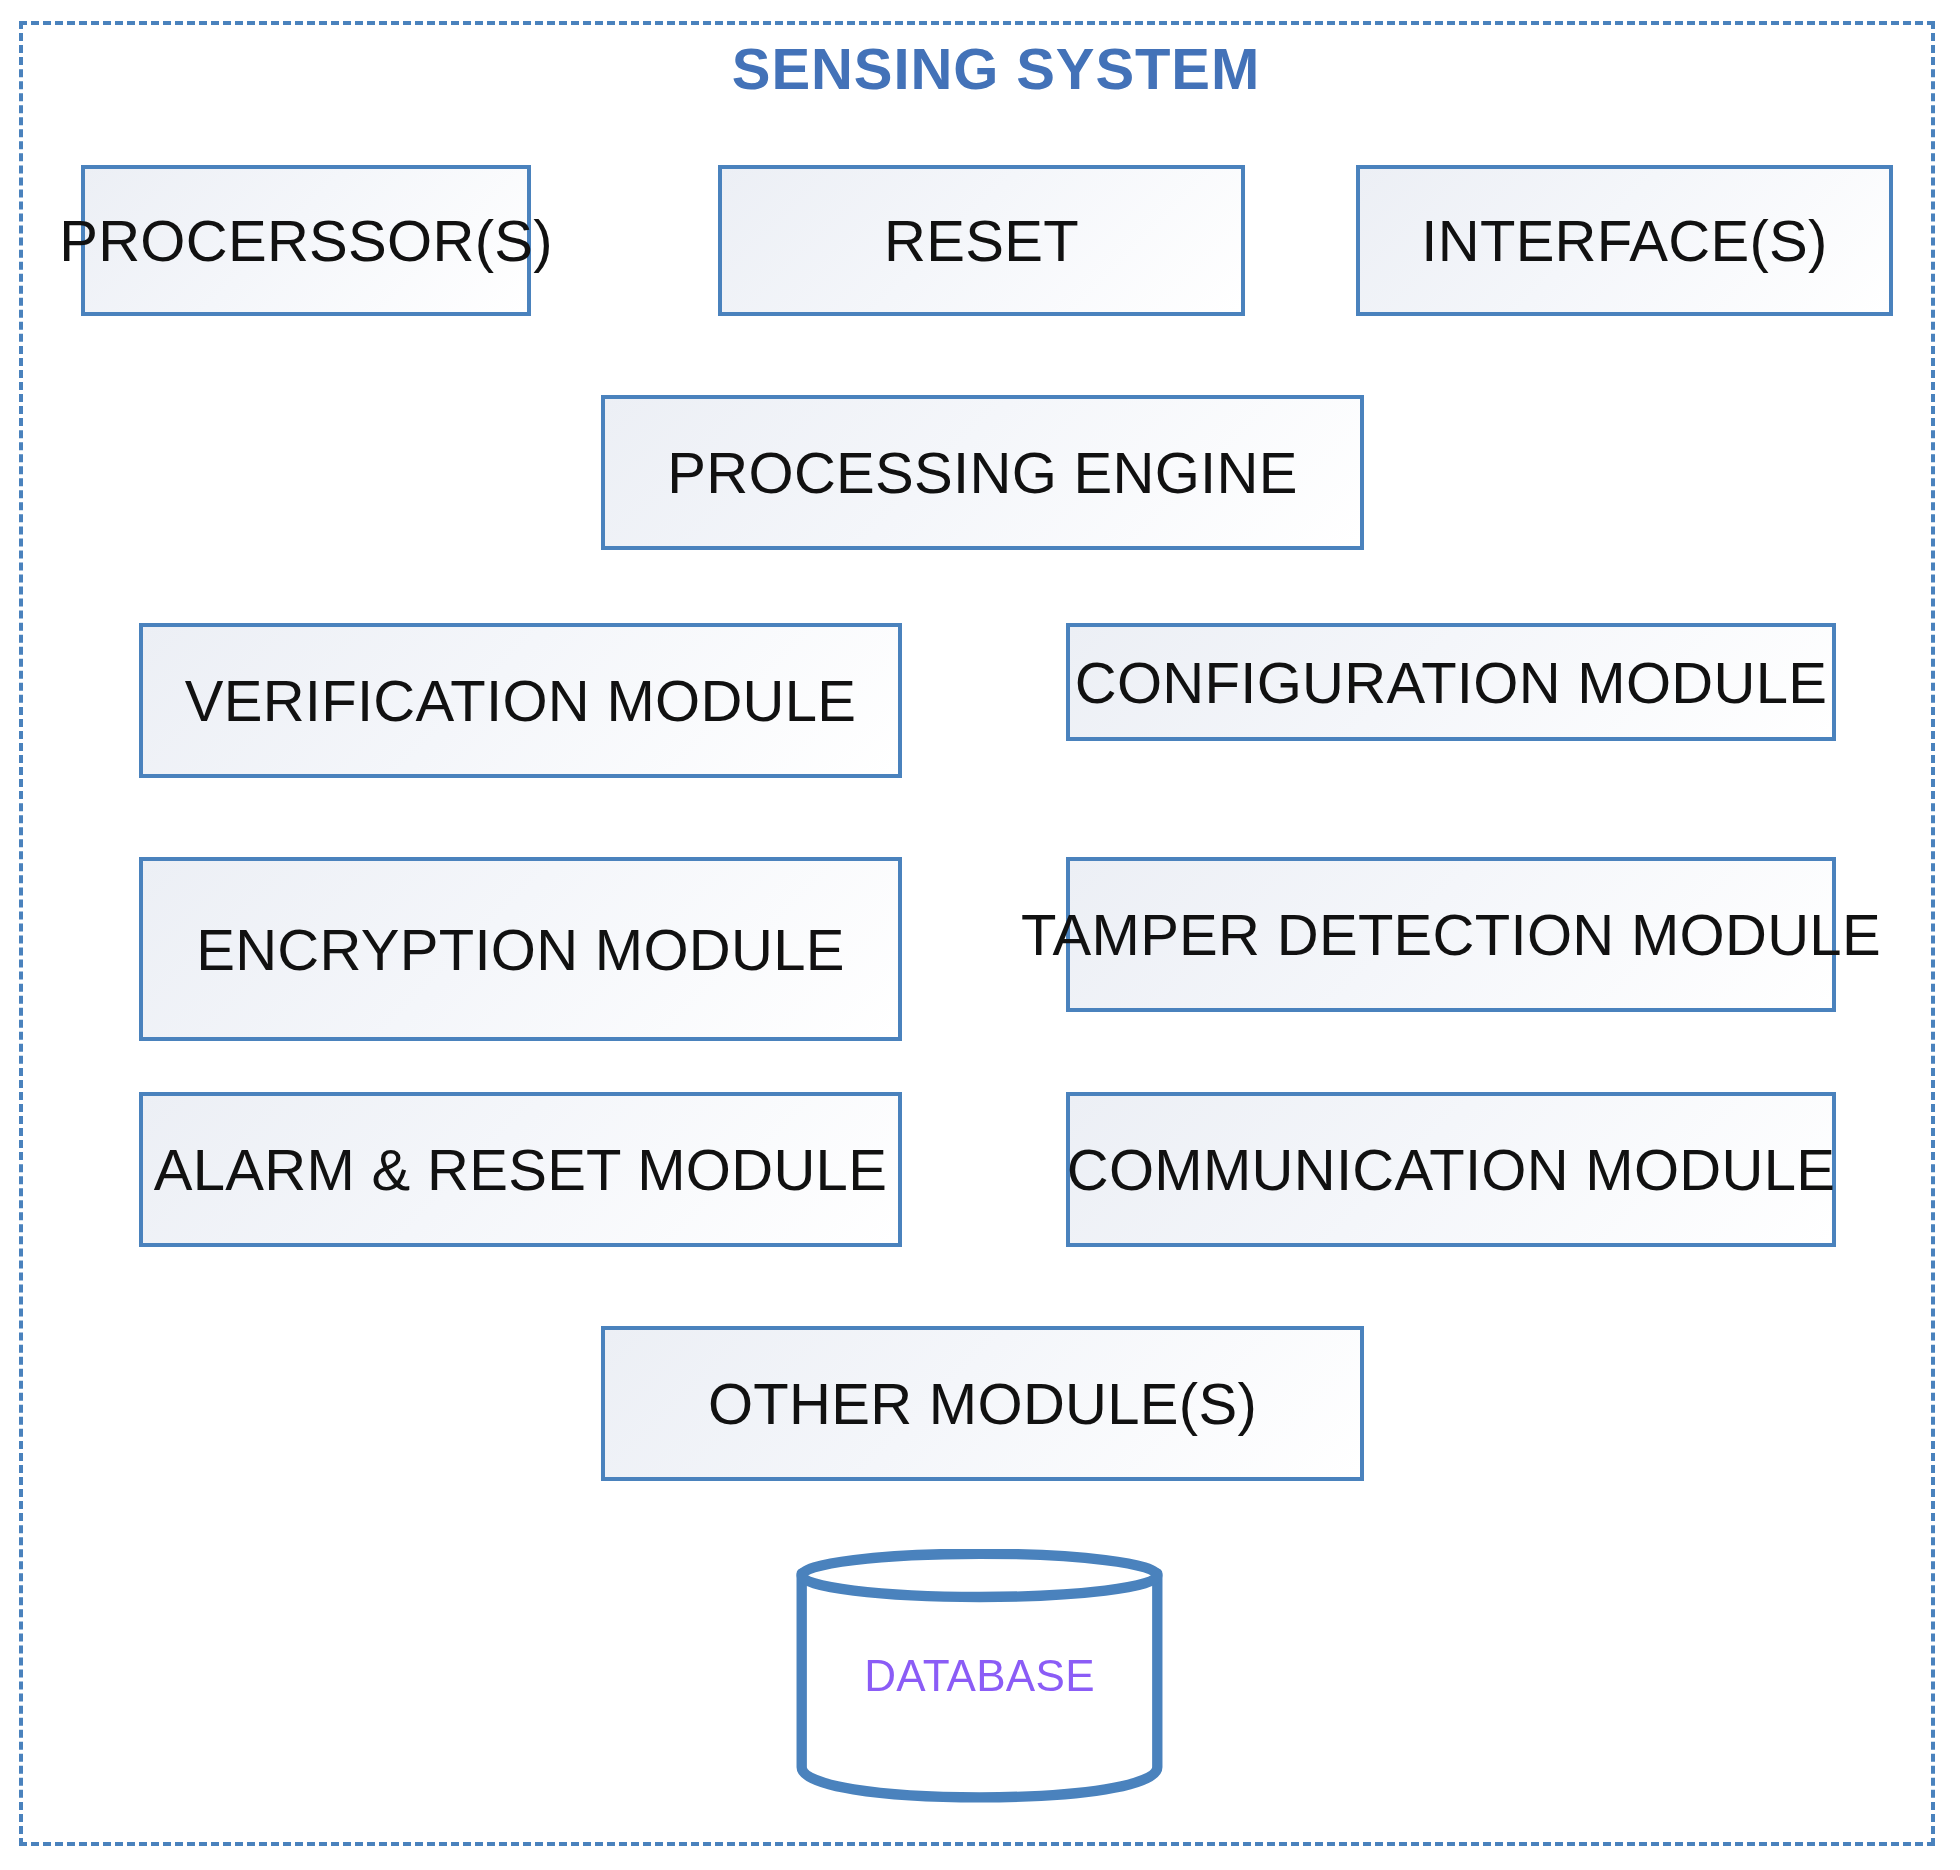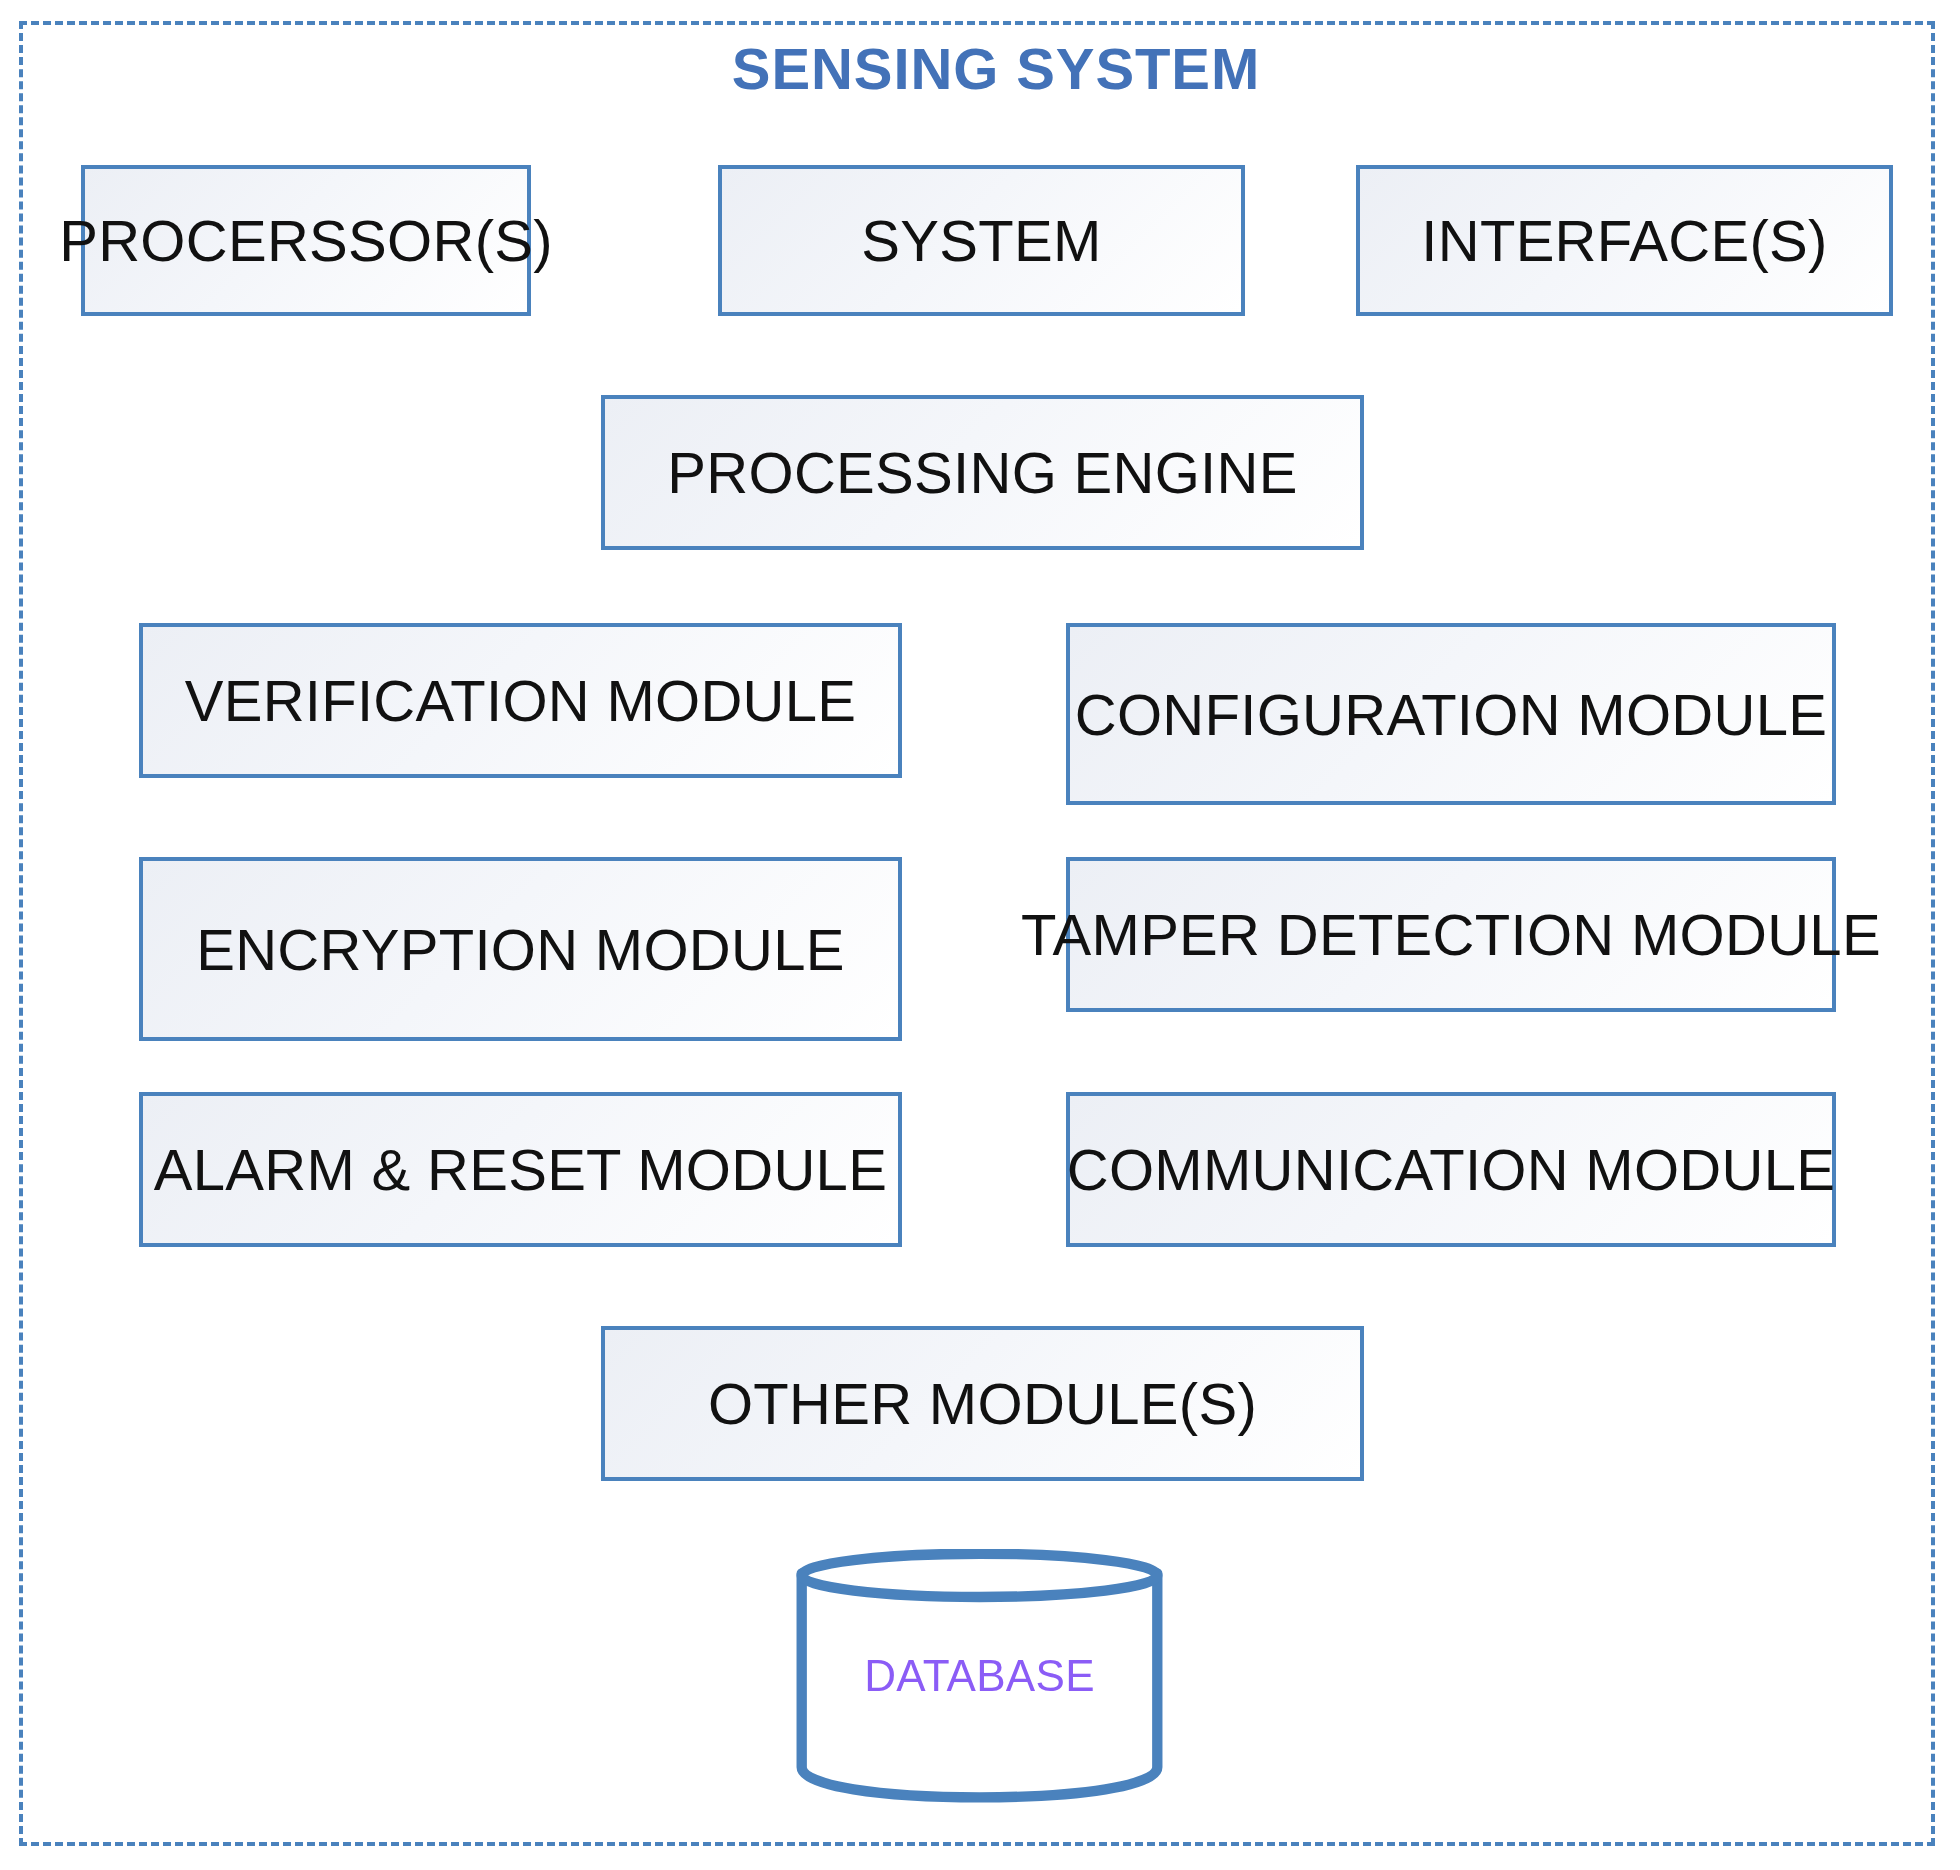--- a/index.html
+++ b/index.html
@@ -67,21 +67,21 @@
   
   .box-processors  { left: 81px;   top: 165px; width: 450px;  height: 151px; }
   .box-memory      { left: 718px;  top: 165px; width: 527px;  height: 151px; }
   .box-interfaces  { left: 1356px; top: 165px; width: 537px;  height: 151px; }
 
   
   .box-processing-engine { left: 601px; top: 395px; width: 763px; height: 155px; }
 
   
   .box-verification   { left: 139px;  top: 623px;  width: 763px;  height: 155px; }
-  .box-configuration  { left: 1066px; top: 623px;  width: 770px;  height: 182px; }
+  .box-configuration  { left: 1066px; top: 623px;  width: 770px;  height: 118px; }
   .box-encryption     { left: 139px;  top: 857px;  width: 763px;  height: 184px; }
   .box-tamper         { left: 1066px; top: 857px;  width: 770px;  height: 155px; }
   .box-alarm          { left: 139px;  top: 1092px; width: 763px;  height: 155px; }
   .box-communication  { left: 1066px; top: 1092px; width: 770px;  height: 155px; }
 
   
   .box-other-modules { left: 601px; top: 1326px; width: 763px; height: 155px; }
 
   
   .cylinder-wrap {
@@ -117,21 +117,21 @@
 <body>
 
 <div id="canvas">
 
   <div class="outer-frame"></div>
 
   <div class="diagram-title">SENSING SYSTEM</div>
 
   <div class="block box-processors">PROCERSSOR(S)</div>
 
-  <div class="block box-memory">SYSTEM</div>
+  <div class="block box-memory">RESET</div>
 
   <div class="block box-interfaces">INTERFACE(S)</div>
 
   <div class="block box-processing-engine">PROCESSING ENGINE</div>
 
   <div class="block box-verification">VERIFICATION MODULE</div>
 
   <div class="block box-configuration">CONFIGURATION MODULE</div>
 
   <div class="block box-encryption">ENCRYPTION MODULE</div>

